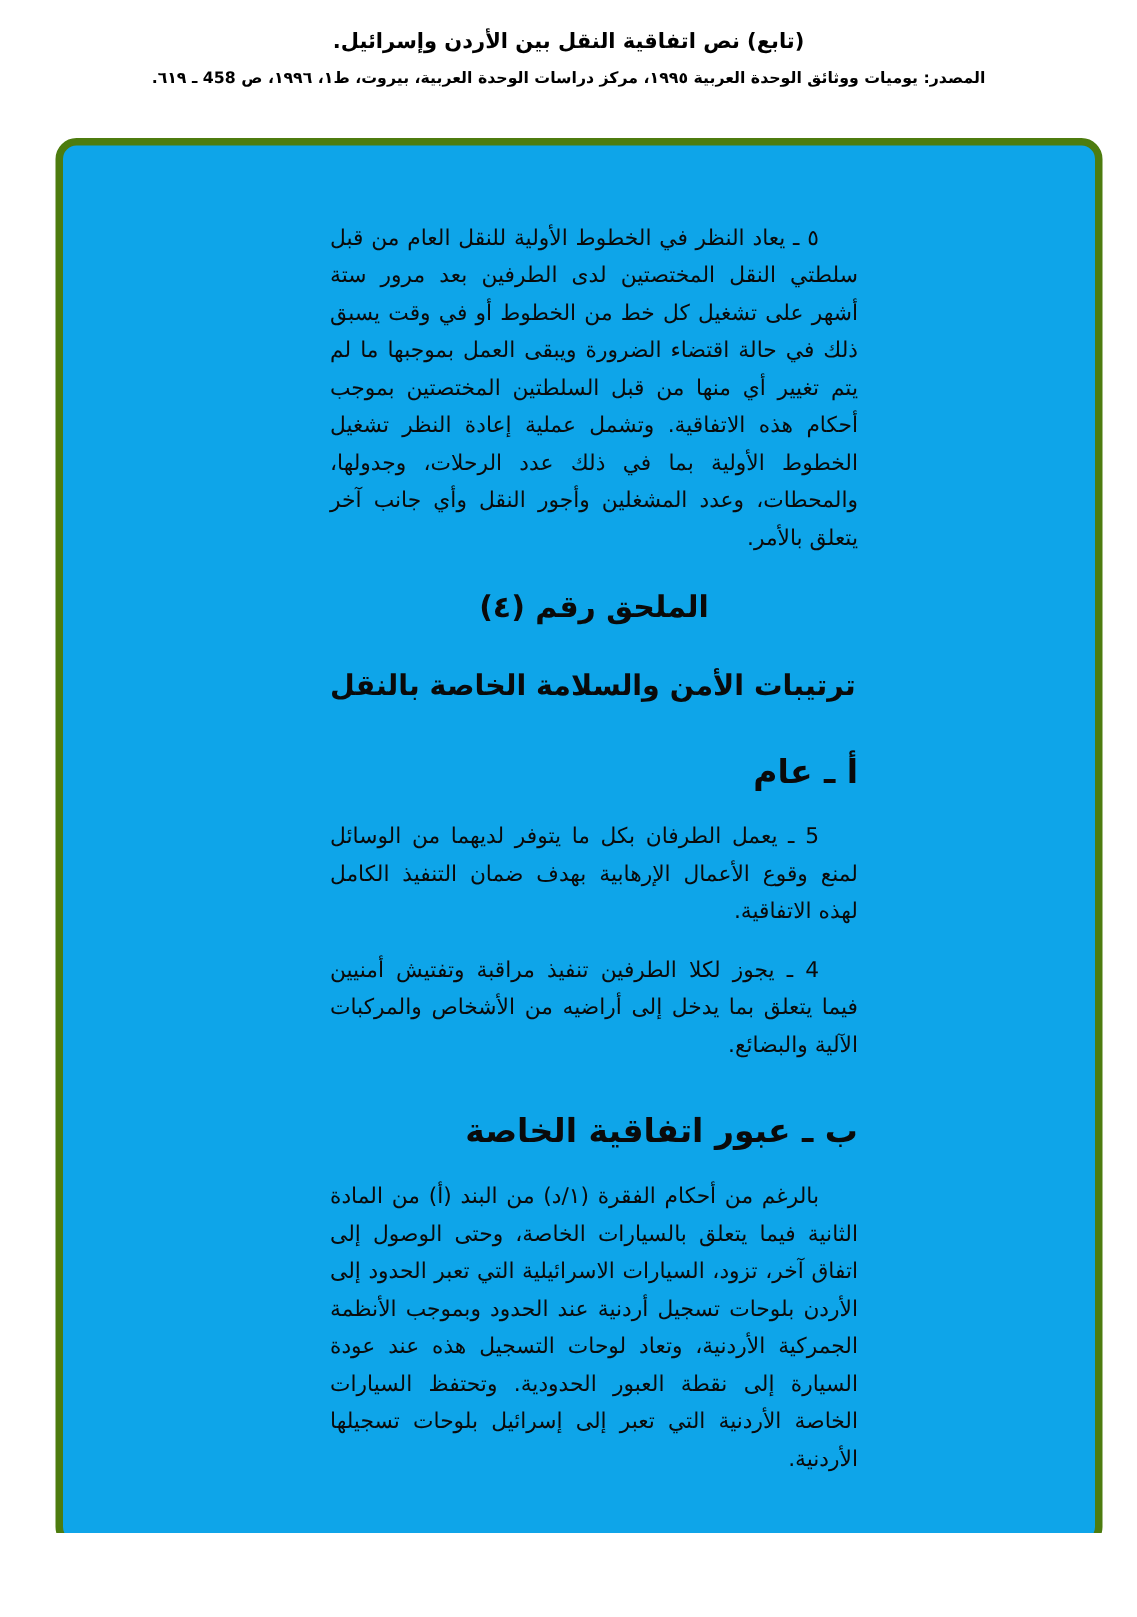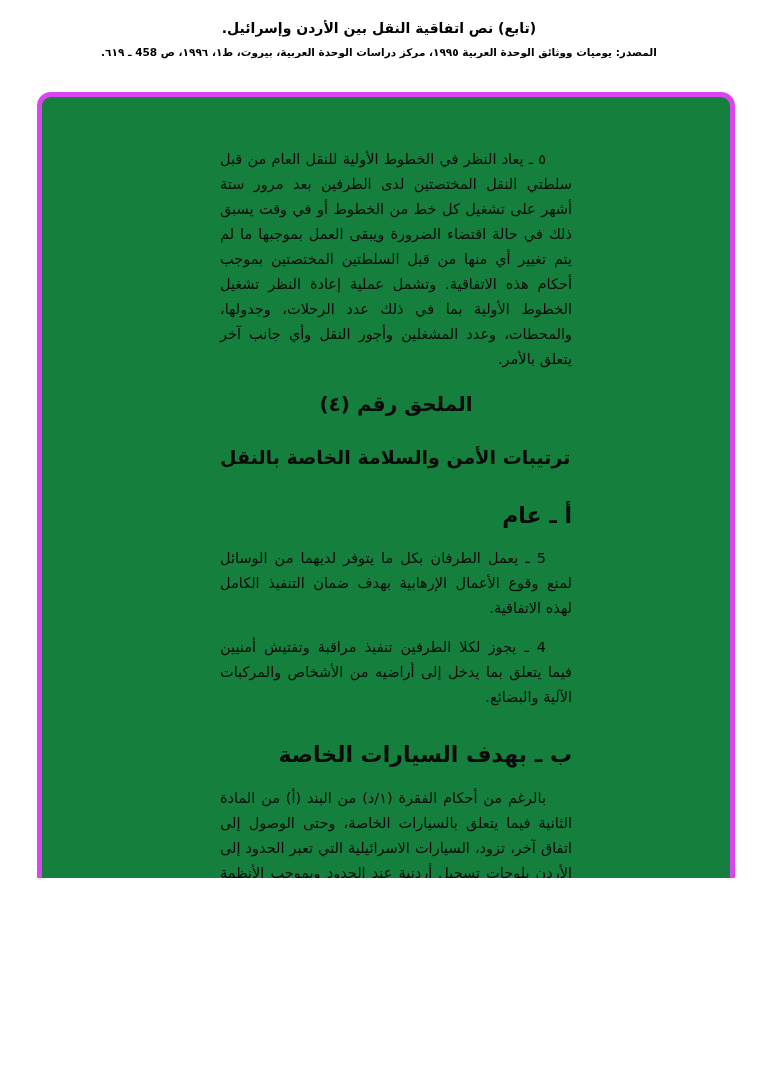--- a/index.html
+++ b/index.html
@@ -6,21 +6,21 @@
     body {
       width: 758px;
       height: 1078px;
       background: #ffffff;
       font-family: "DejaVu Sans", sans-serif;
       color: #000;
     }
     .page {
       position: relative;
       width: 758px;
-      height: 878px;
+      height: 1022px;
       background: #ffffff;
       direction: rtl;
       overflow: hidden;
     }
     .header {
       position: absolute;
       top: 20px;
       left: 0;
       right: 0;
       text-align: center;
@@ -33,23 +33,23 @@
       font-size: 10.5px;
       font-weight: bold;
       margin-top: 10px;
     }
     .frame {
       position: absolute;
       left: 37px;
       top: 92px;
       width: 688px;
       height: 930px;
-      border: 5px solid #d946ef;
+      border: 5px solid #4d7c0f;
       border-radius: 14px;
-      background: #15803d;
+      background: #0ea5e9;
     }
     .content {
       position: absolute;
       top: 50px;
       right: 158px;
       width: 352px;
       text-align: justify;
       font-size: 14.5px;
       line-height: 25px;
       color: #0a0a0a;
@@ -107,21 +107,21 @@
       <h2 class="annex-heading">الملحق رقم (٤)</h2>
 
       <h3 class="annex-title">ترتيبات الأمن والسلامة الخاصة بالنقل</h3>
 
       <h4 class="section-heading">أ ـ عام</h4>
 
       <p class="para">5 ـ يعمل الطرفان بكل ما يتوفر لديهما من الوسائل لمنع وقوع الأعمال الإرهابية بهدف ضمان التنفيذ الكامل لهذه الاتفاقية.</p>
 
       <p class="para">4 ـ يجوز لكلا الطرفين تنفيذ مراقبة وتفتيش أمنيين فيما يتعلق بما يدخل إلى أراضيه من الأشخاص والمركبات الآلية والبضائع.</p>
 
-      <h4 class="section-heading">ب ـ بهدف السيارات الخاصة</h4>
+      <h4 class="section-heading">ب ـ عبور اتفاقية الخاصة</h4>
 
       <p class="para">بالرغم من أحكام الفقرة (١/د) من البند (أ) من المادة الثانية فيما يتعلق بالسيارات الخاصة، وحتى الوصول إلى اتفاق آخر، تزود، السيارات الاسرائيلية التي تعبر الحدود إلى الأردن بلوحات تسجيل أردنية عند الحدود وبموجب الأنظمة الجمركية الأردنية، وتعاد لوحات التسجيل هذه عند عودة السيارة إلى نقطة العبور الحدودية. وتحتفظ السيارات الخاصة الأردنية التي تعبر إلى إسرائيل بلوحات تسجيلها الأردنية.</p>
 
     </div>
   </div>
 
   <div class="page-number">٢٩</div>
 
 </div>
 

